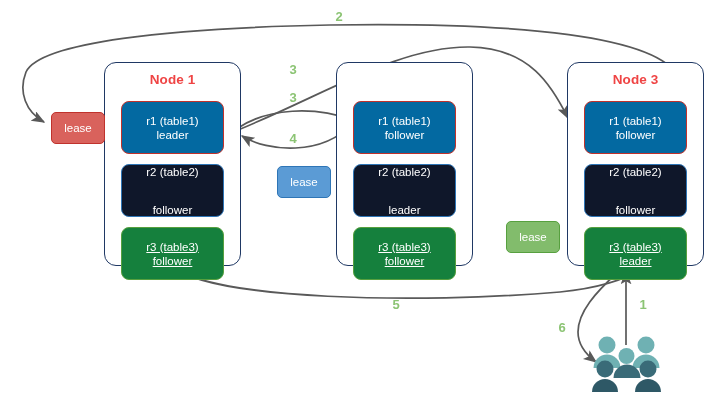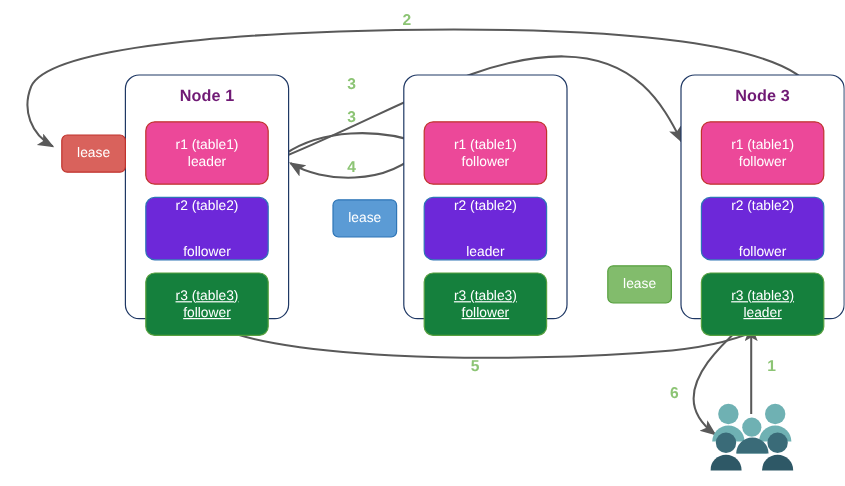--- a/index.html
+++ b/index.html
@@ -30,41 +30,41 @@
     box-sizing: border-box;
   }
   .node-title {
     position: absolute;
     left: 0;
     right: 0;
     top: 9px;
     text-align: center;
     font-size: 13.5px;
     font-weight: bold;
-    color: #701a75;
+    color: #ef4444;
     letter-spacing: 0.1px;
   }
   .replica {
     position: absolute;
     left: 16px;
     right: 16px;
     height: 53px;
     border-radius: 8px;
     box-sizing: border-box;
     display: flex;
     flex-direction: column;
     align-items: center;
     justify-content: center;
     color: #ffffff;
     font-size: 11.5px;
     line-height: 14px;
     text-align: center;
   }
-  .replica.red   { background: #ec4899; border: 1.6px solid #c0322c; }
-  .replica.blue  { background: #6d28d9; border: 1.6px solid #2e75b6; gap: 24px; }
+  .replica.red   { background: #0369a1; border: 1.6px solid #c0322c; }
+  .replica.blue  { background: #0f172a; border: 1.6px solid #2e75b6; gap: 24px; }
   .replica.green { background: #15803d; border: 1.6px solid #57a03f; text-decoration: underline; }
   .replica .line { display: block; }
 
   .lease {
     position: absolute;
     border-radius: 5px;
     box-sizing: border-box;
     display: flex;
     align-items: center;
     justify-content: center;

